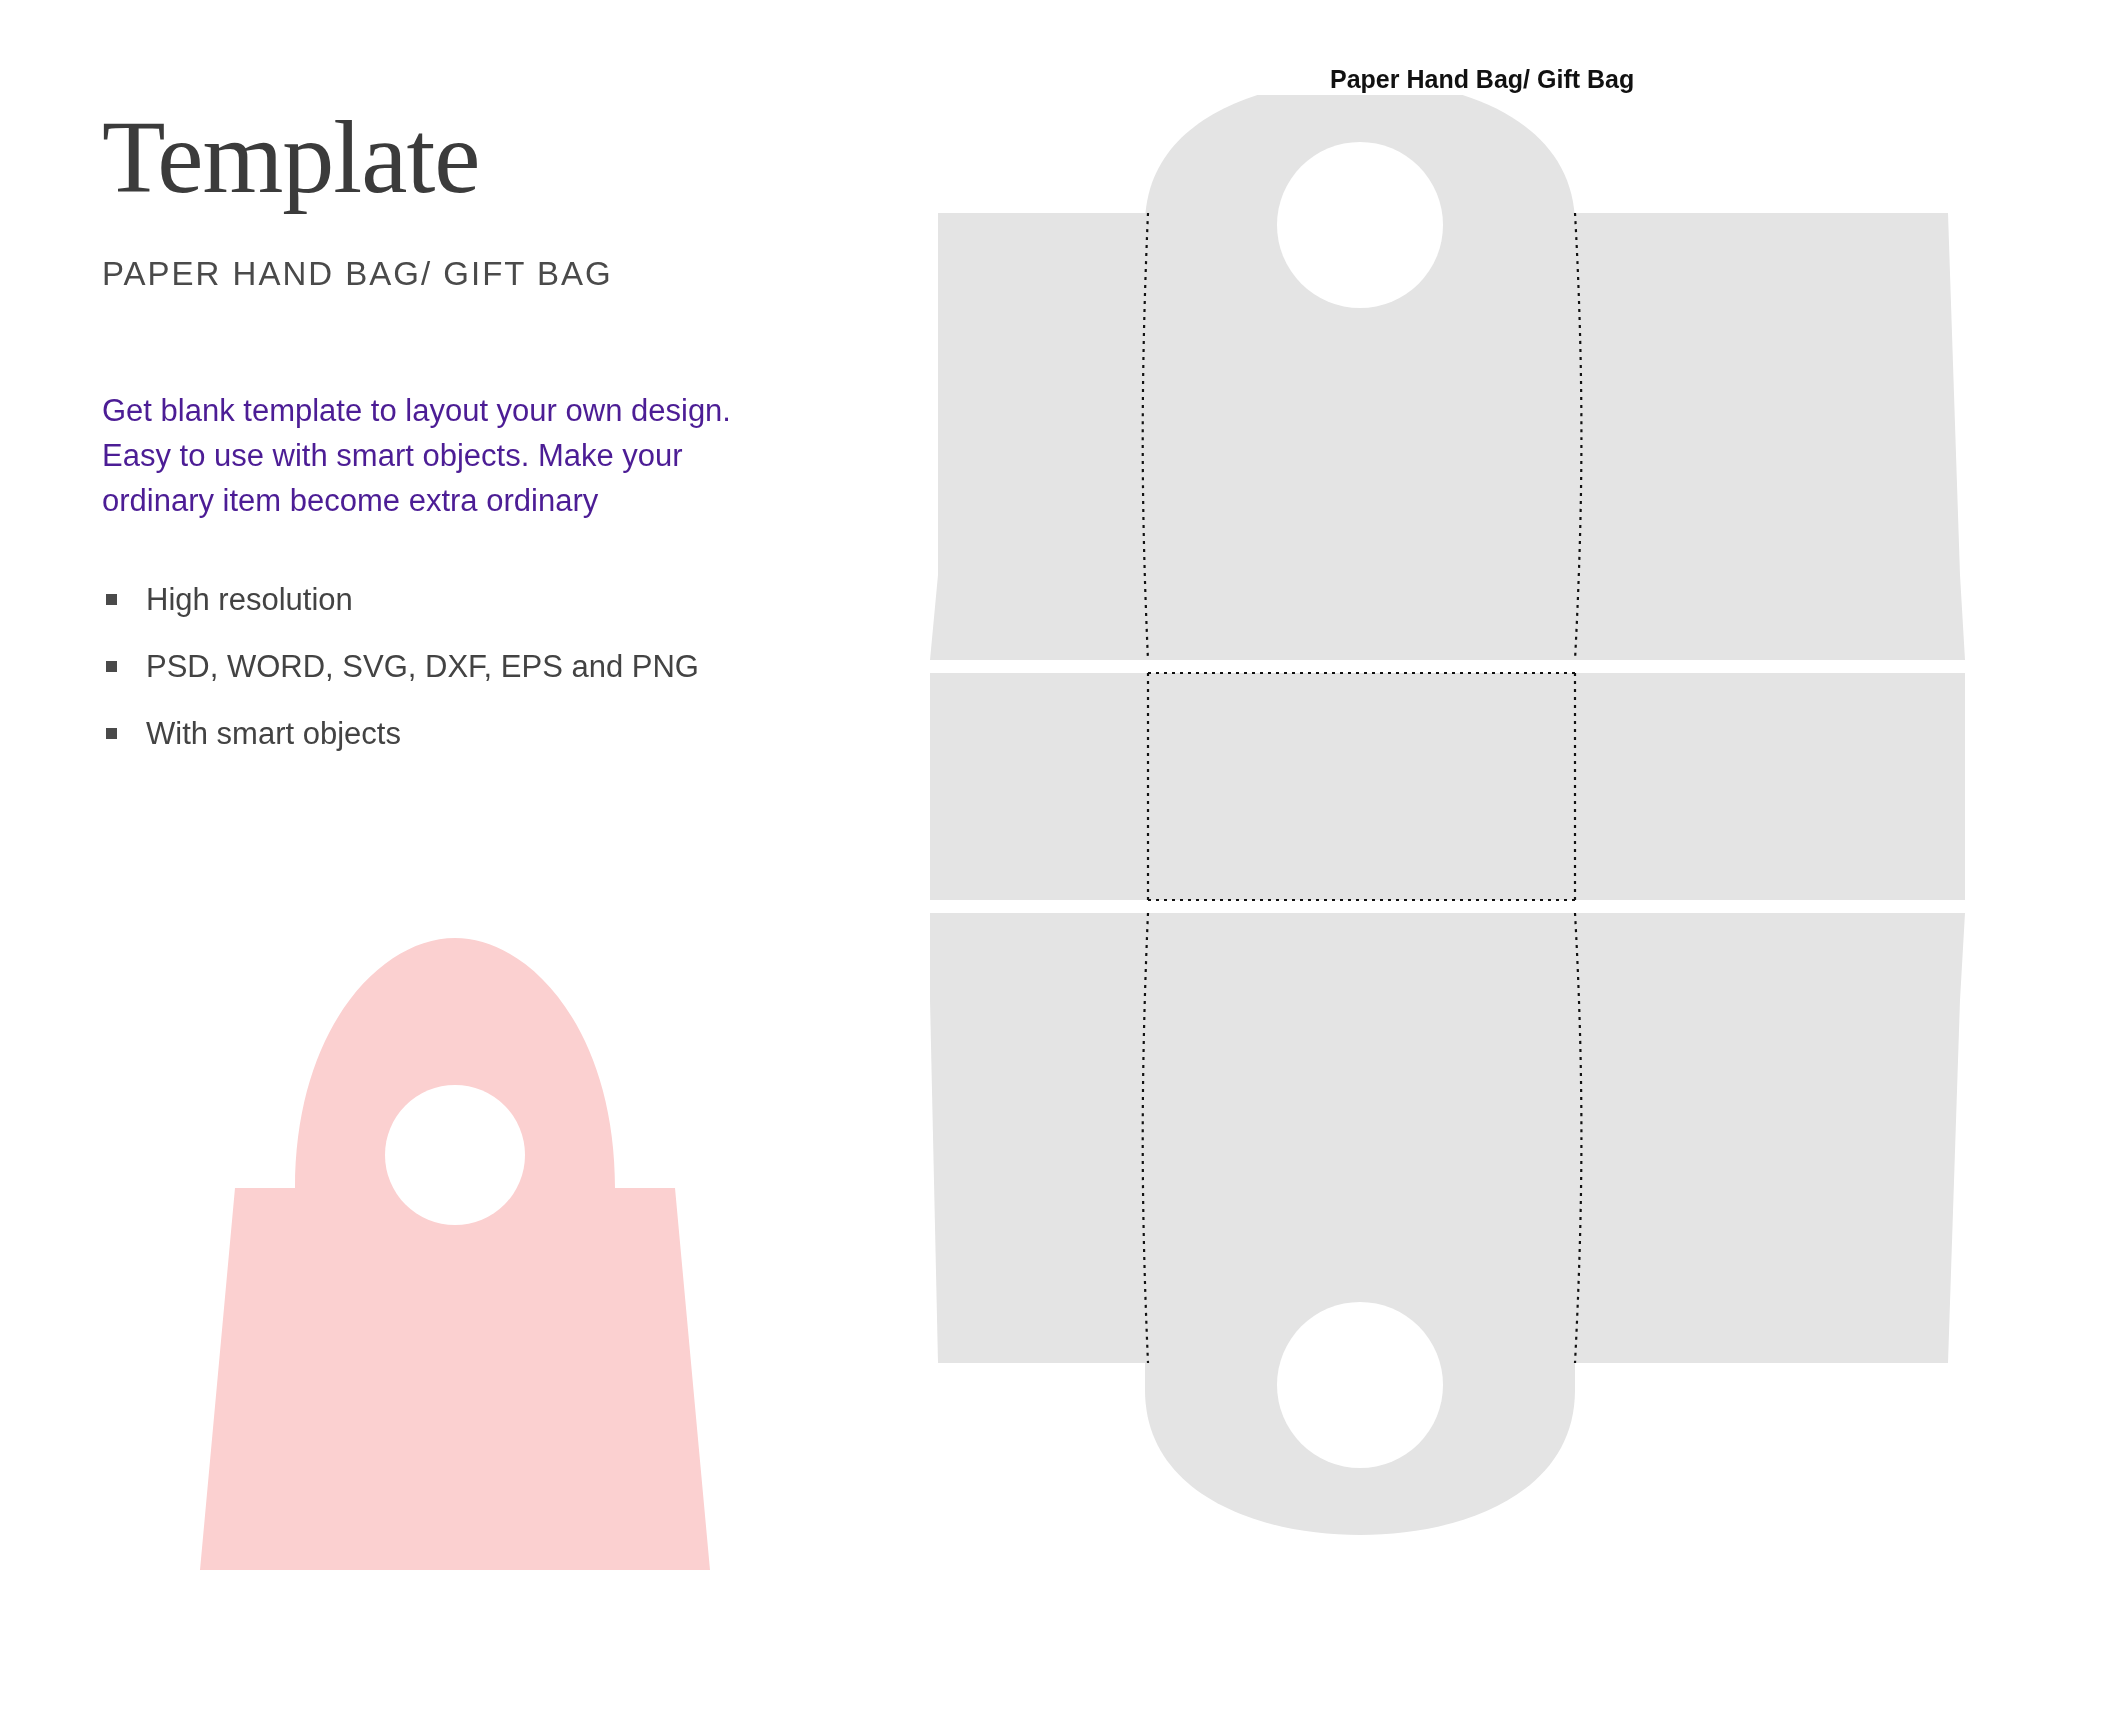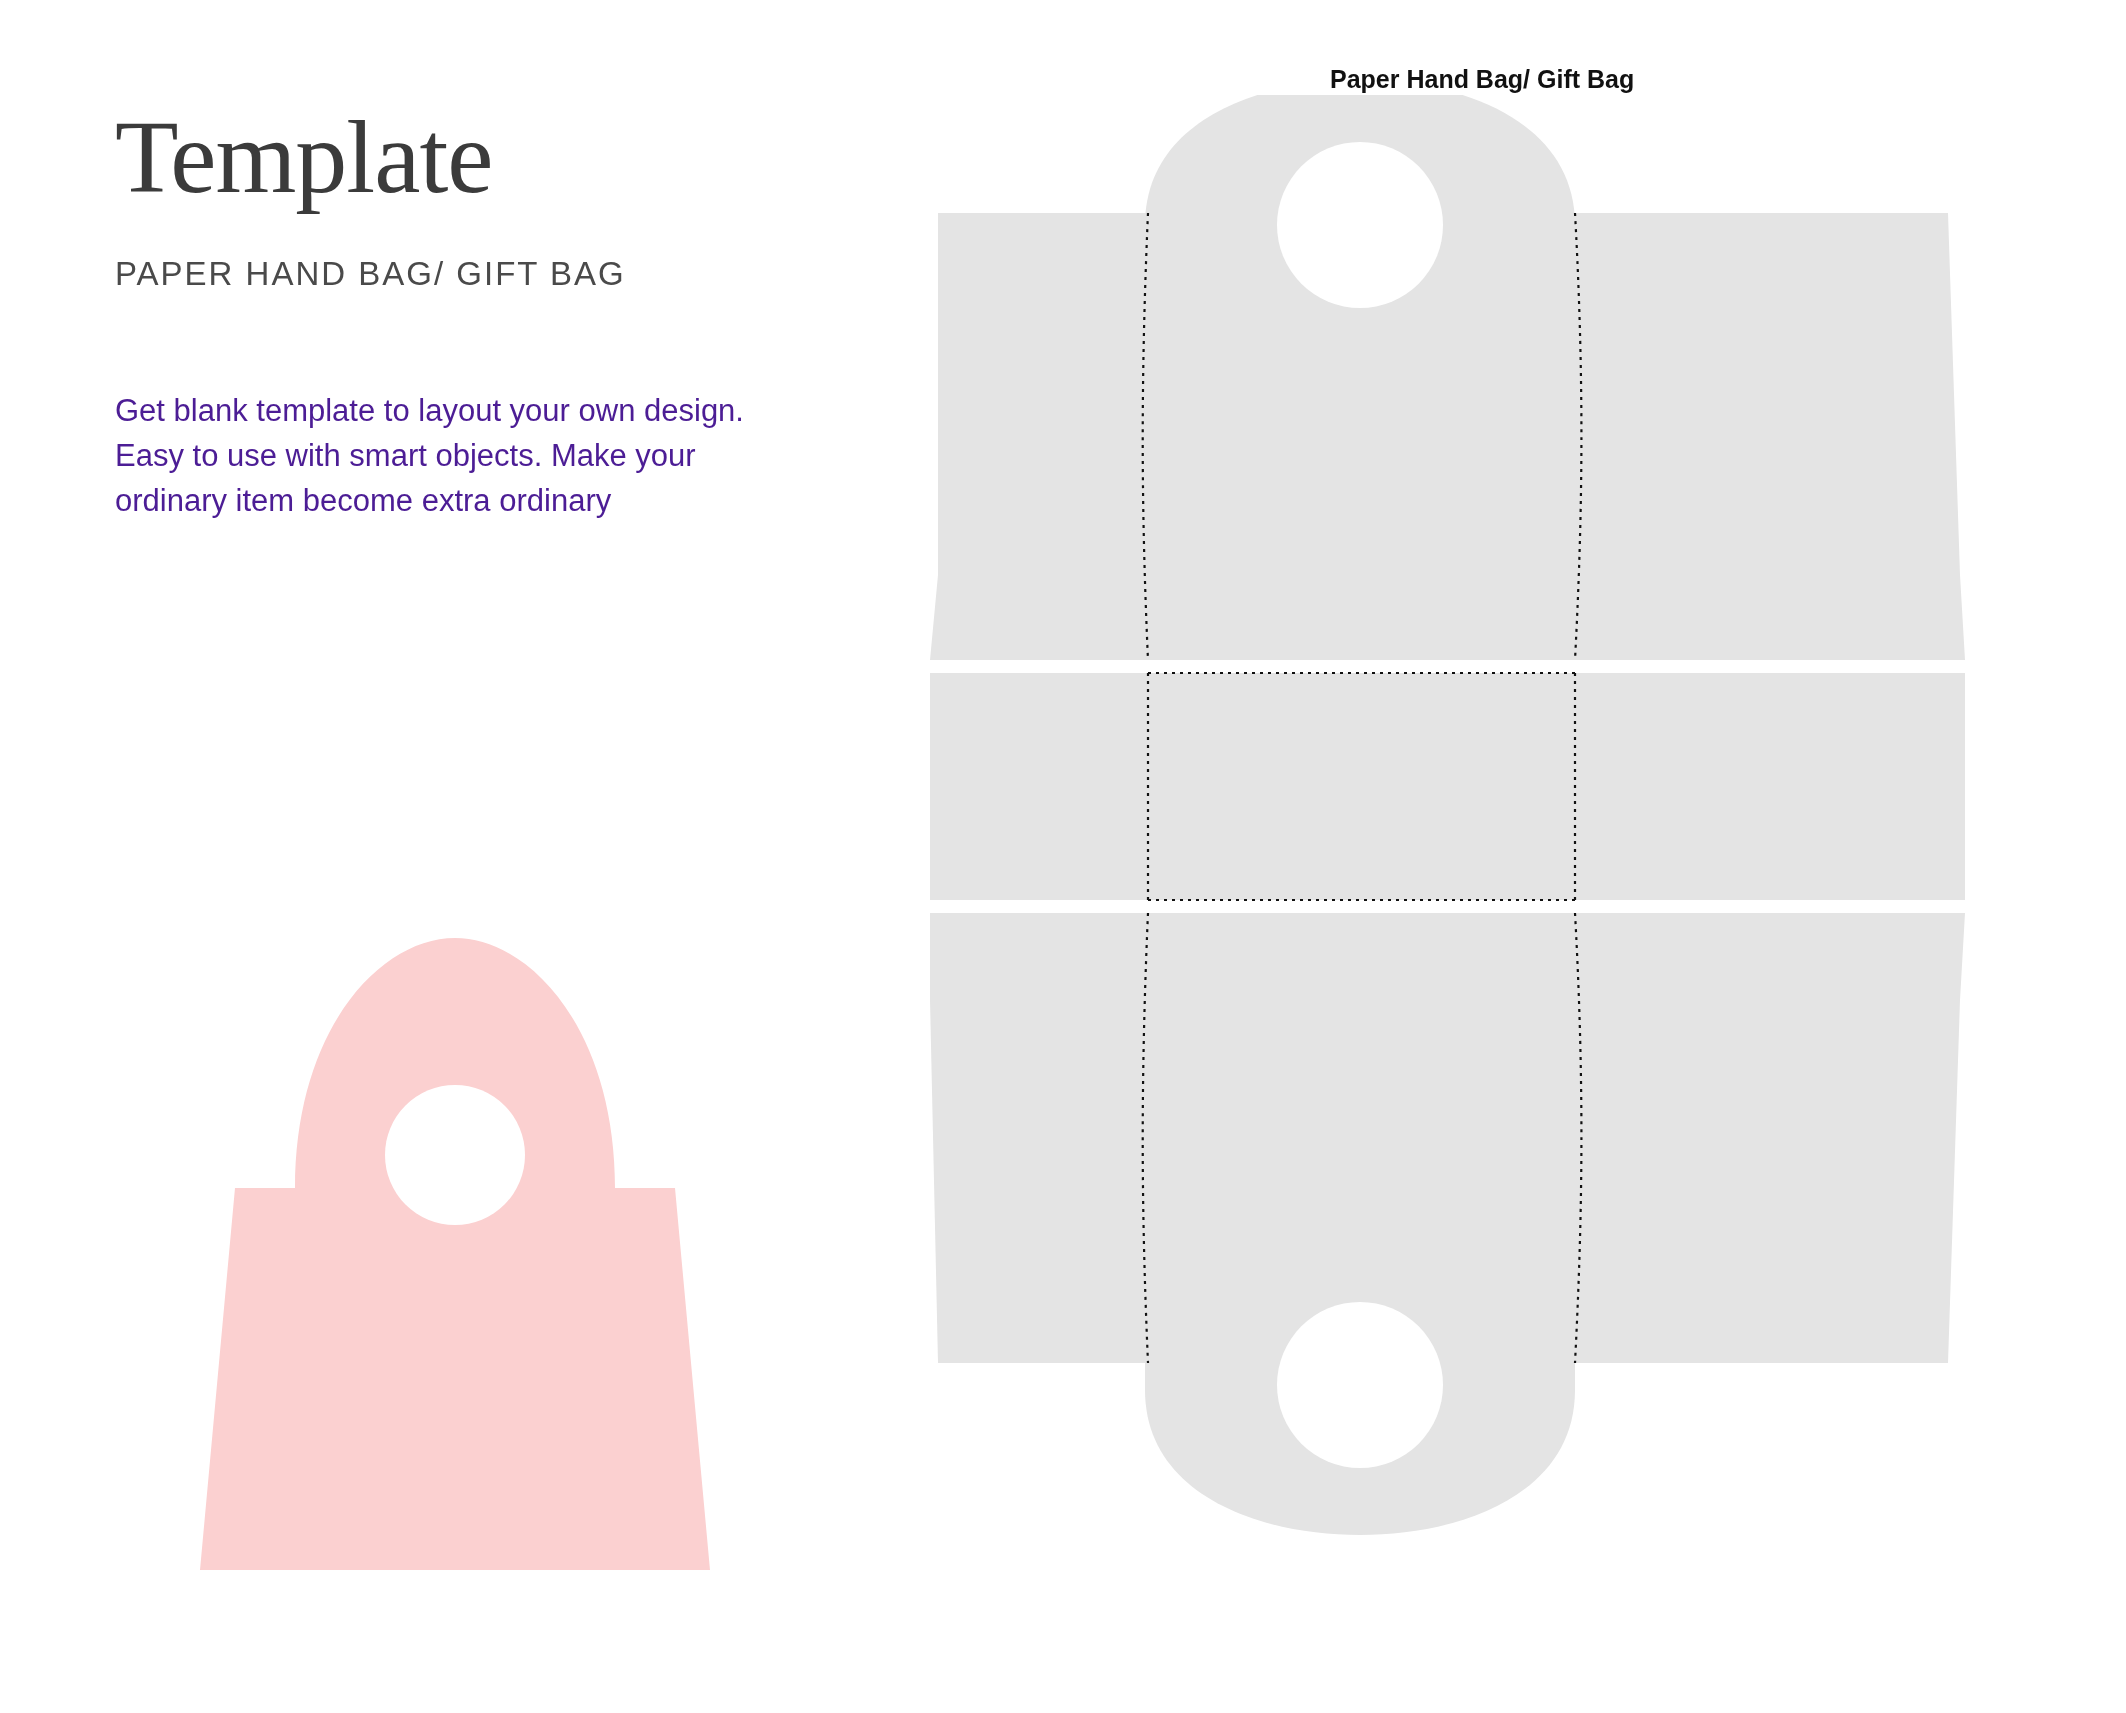--- a/index.html
+++ b/index.html
@@ -17,21 +17,21 @@
   }
   .page {
     position: relative;
     width: 2126px;
     height: 1713px;
   }
 
   
   .left-col {
     position: absolute;
-    left: 115px;
+    left: 102px;
     top: 105px;
     width: 680px;
   }
   .title {
     font-family: "Liberation Serif", serif;
     font-size: 104px;
     line-height: 1.0;
     font-weight: 400;
     color: #3b3b3b;
     letter-spacing: -1px;
@@ -103,20 +103,34 @@
 </style>
 </head>
 <body>
 
 <div class="page">
 
   <div class="left-col">
     <h1 class="title">Template</h1>
     <div class="subtitle">PAPER HAND BAG/ GIFT BAG</div>
     <div class="desc">Get blank template to layout your own design. Easy to use with smart objects. Make your ordinary item become extra ordinary</div>
+    <ul class="feature-list">
+      <li>
+        <span class="bullet"></span>
+        <span>High resolution</span>
+      </li>
+      <li>
+        <span class="bullet"></span>
+        <span>PSD, WORD, SVG, DXF, EPS and PNG</span>
+      </li>
+      <li>
+        <span class="bullet"></span>
+        <span>With smart objects</span>
+      </li>
+    </ul>
   </div>
 
   <svg class="pink-bag" viewBox="0 0 650 680">
 
     <path d="M 70 660
              L 105 278
              L 165 278
              C 165 120, 250 28, 325 28
              C 400 28, 485 120, 485 278
              L 545 278

